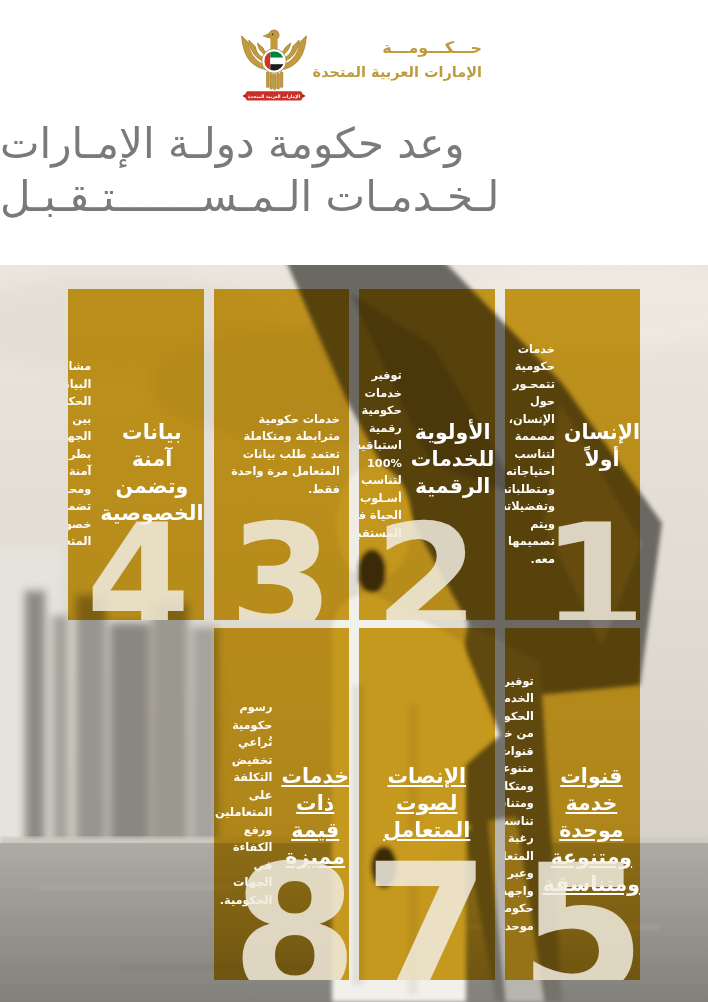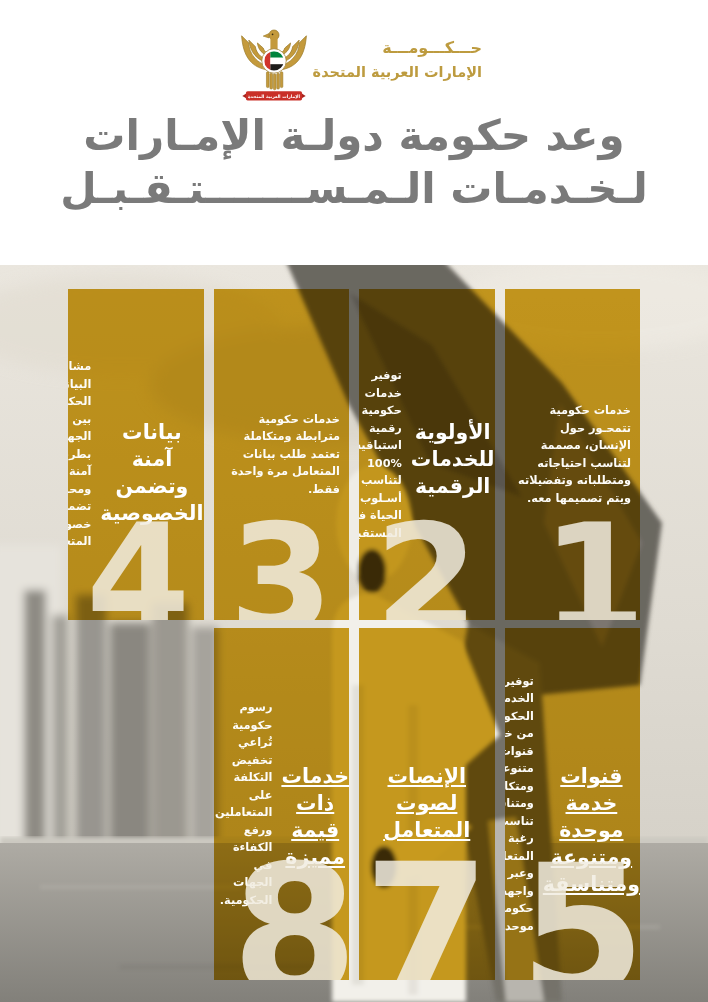--- a/index.html
+++ b/index.html
@@ -16,22 +16,22 @@
     background:#ffffff;overflow:hidden;direction:rtl;
   }
   
   .logo{position:absolute;top:26px;left:238px;height:80px;display:flex;direction:ltr;}
   .emblem{width:72px;height:80px;}
   .logo-text{margin-left:22px;padding-top:12px;text-align:right;direction:rtl;width:150px;}
   .logo-text .l1{color:var(--logo-gold);font-size:16px;font-weight:bold;letter-spacing:0;}
   .logo-text .l2{color:var(--logo-gold);font-size:14.5px;font-weight:bold;margin-top:7px;white-space:nowrap;}
   
   .main-title{
-    position:absolute;top:110px;left:0;width:100%;text-align:center;
-    color:var(--title-gray);font-weight:bold;font-size:42px;line-height:1.25;
+    position:absolute;top:118px;left:0;width:100%;text-align:left;
+    color:var(--title-gray);font-weight:normal;font-size:42px;line-height:1.25;
   }
   
   .photo{position:absolute;left:0;top:265px;width:708px;height:737px;}
   
   .grid{
     position:absolute;left:68px;top:289px;width:572px;
     display:grid;grid-template-columns:repeat(4,1fr);
     grid-template-rows:331px 352px;column-gap:10px;row-gap:8px;
   }
   .card{position:relative;overflow:hidden;}
@@ -183,20 +183,22 @@
       <ellipse cx="372" cy="306" rx="14" ry="22" fill="#474239"></ellipse>
       <ellipse cx="384" cy="602" rx="13" ry="21" fill="#474239"></ellipse>
     </g>
   </svg>
 
   <div class="grid">
 
     <div class="card row1">
       <div class="card__bg"></div>
       <div class="card__content">
+        <div class="card__title">الإنسان
+أولاً</div>
         <div class="card__body">خدمات حكومية تتمحـور حول الإنسان، مصممة لتناسب احتياجاته ومتطلباته وتفضيلاته ويتم تصميمها معه.</div>
       </div>
       <div class="card__num num-right">1</div>
     </div>
 
     <div class="card row1">
       <div class="card__bg"></div>
       <div class="card__content">
         <div class="card__title">الأولوية
 للخدمات

